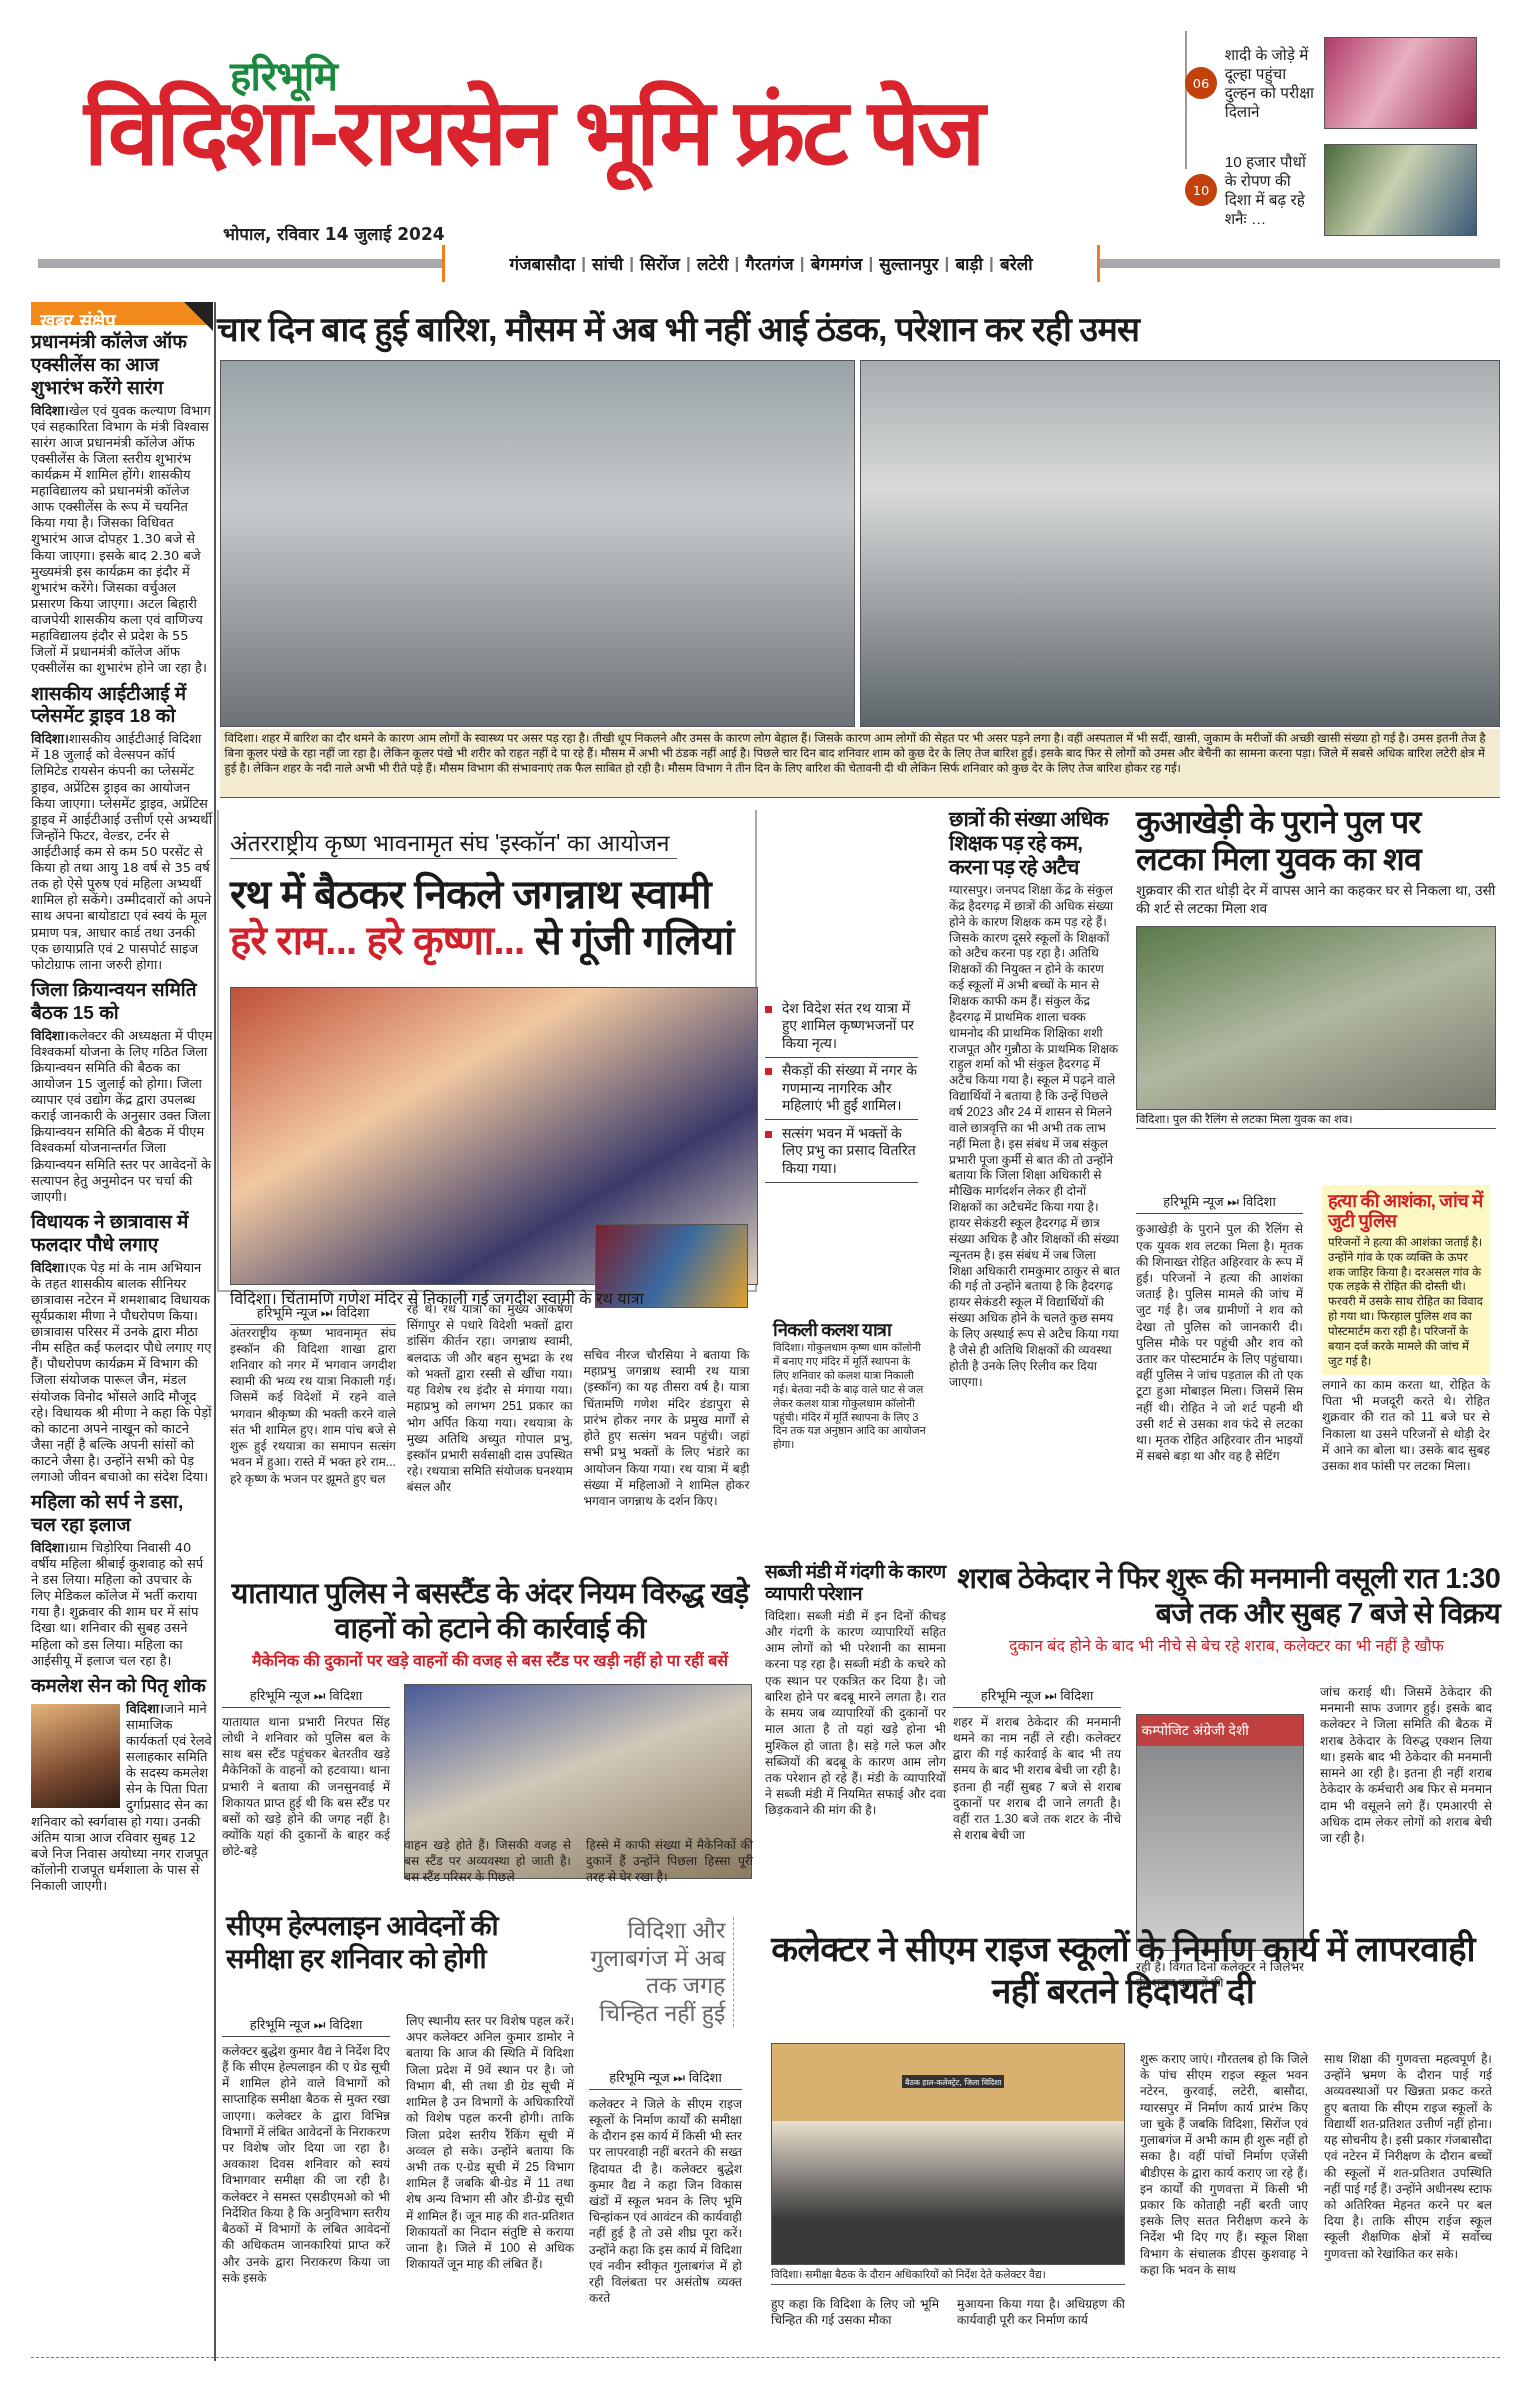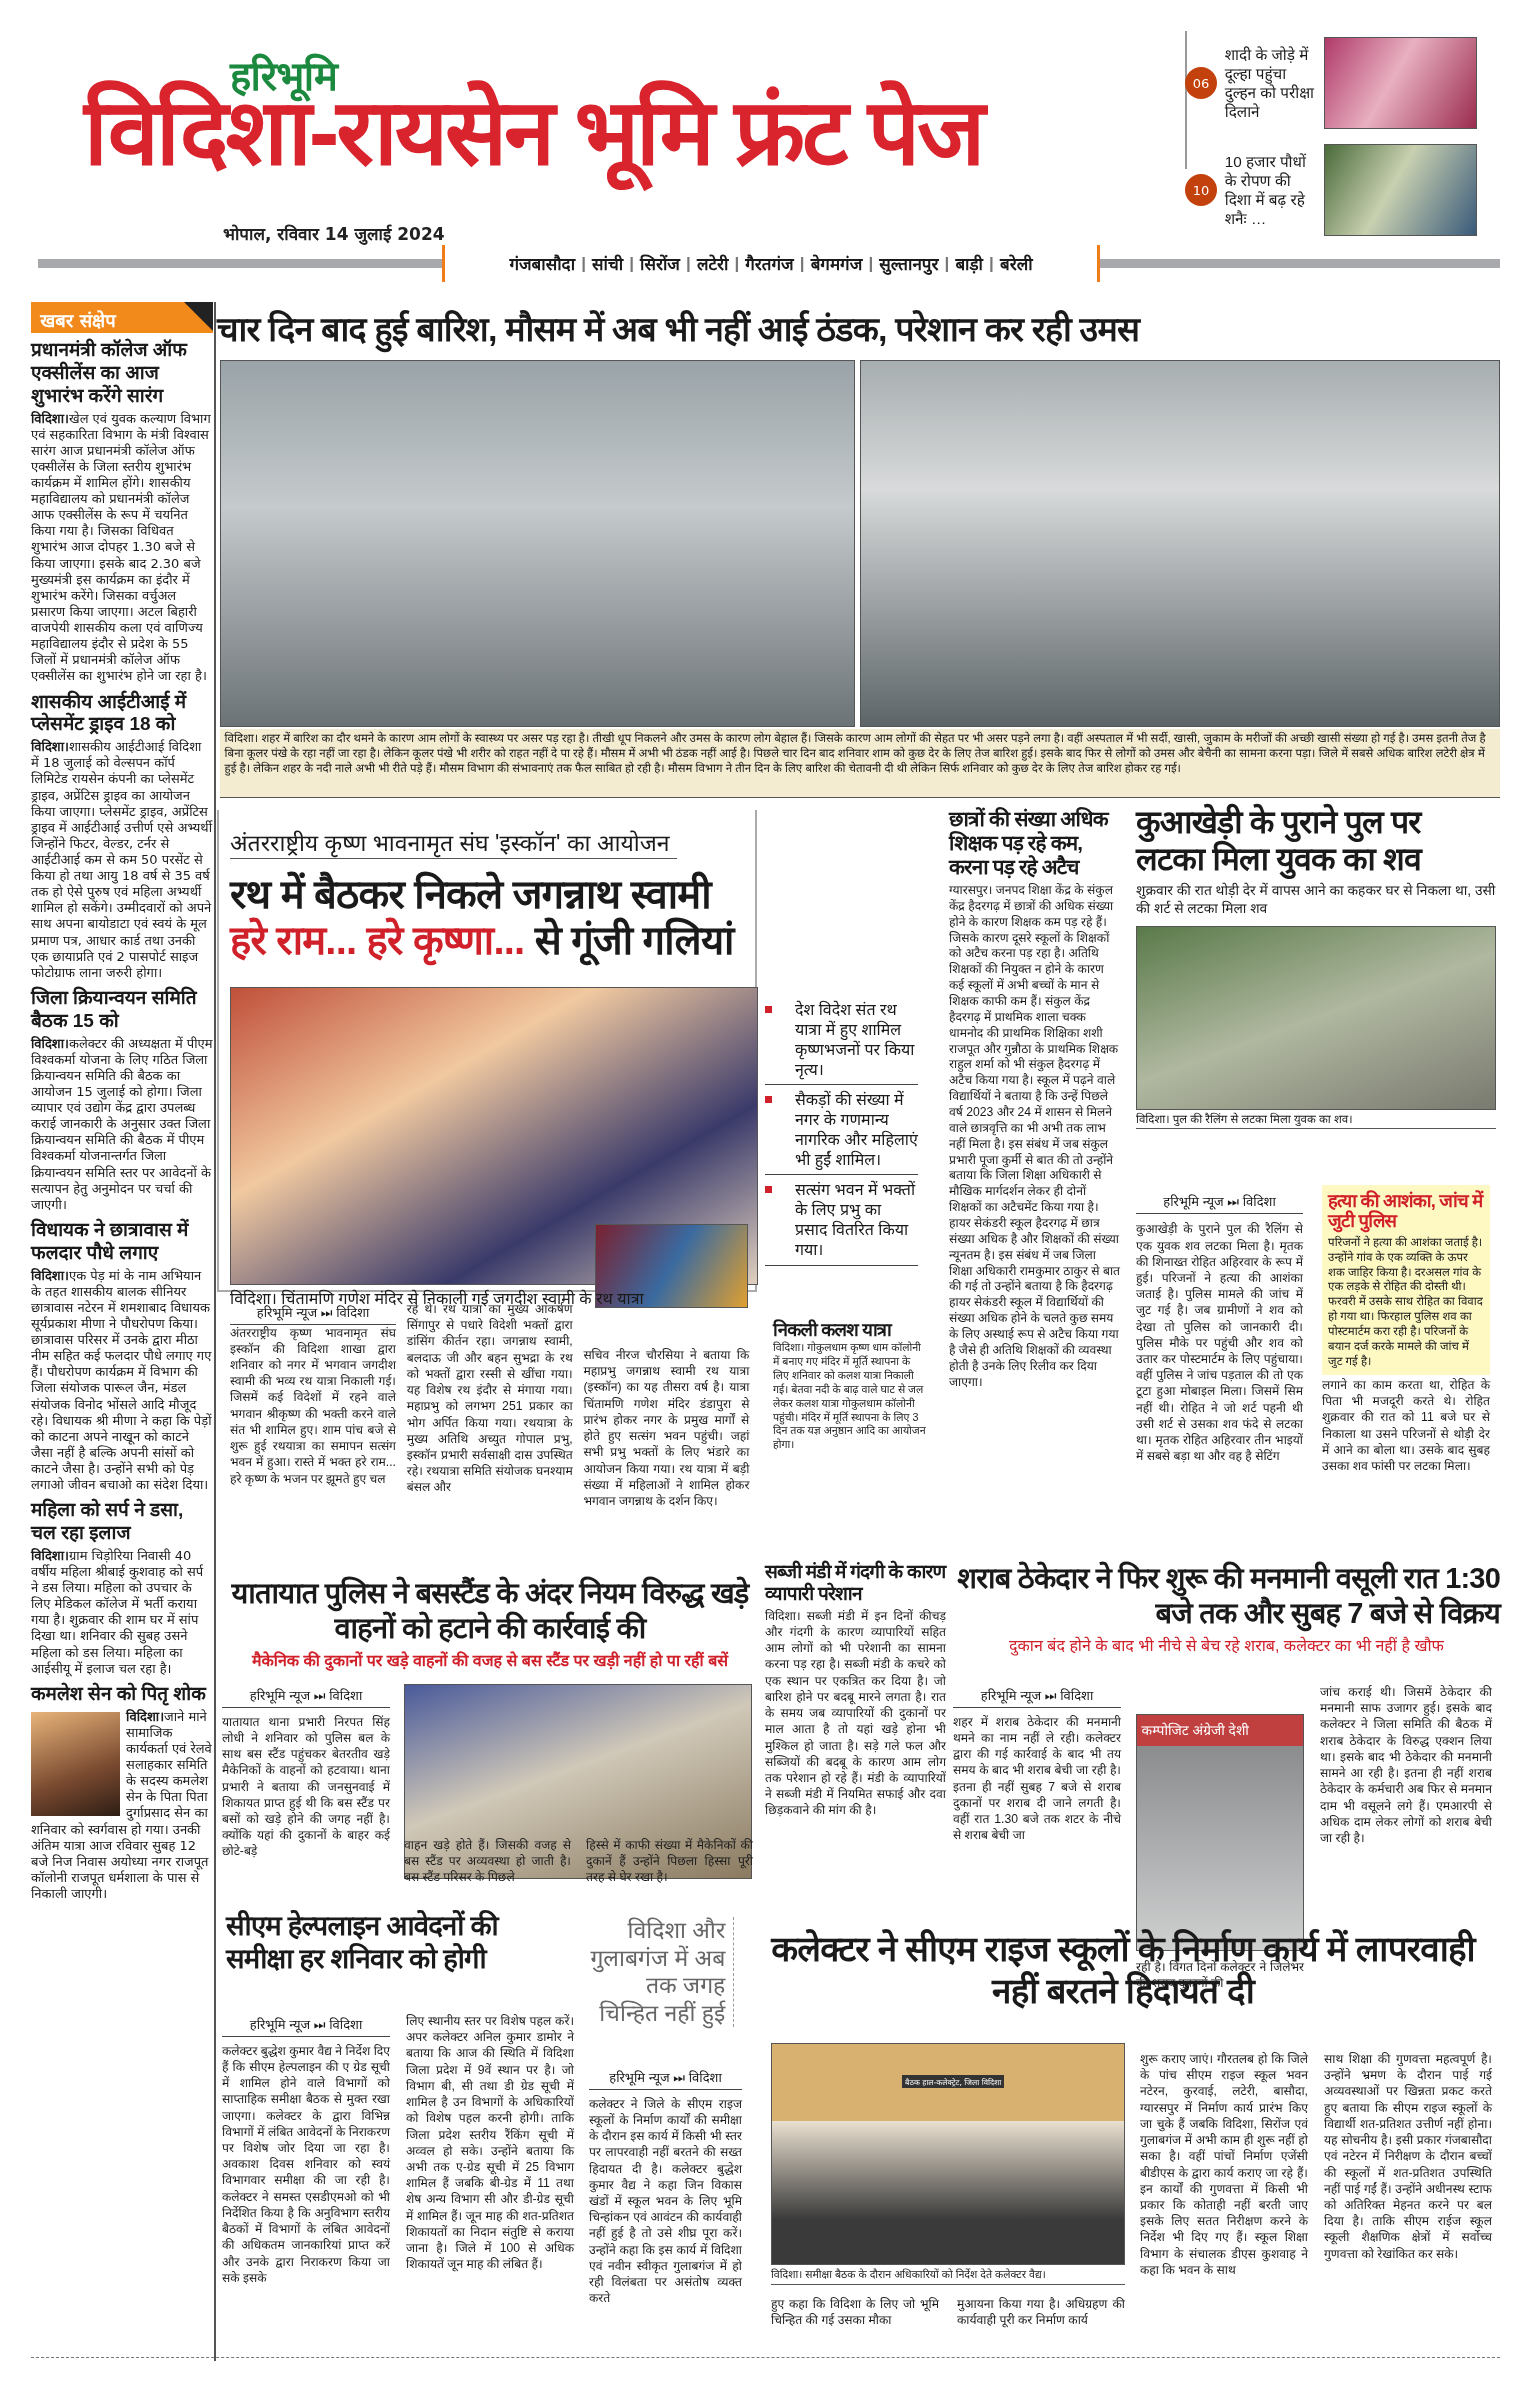--- a/index.html
+++ b/index.html
@@ -10,35 +10,35 @@
 .mast{left:84px;top:77px;font-size:92px;font-weight:bold;color:#d9232d;letter-spacing:-3.1px;line-height:1.2}
 .dateline{left:223px;top:222px;font-size:17px;font-weight:bold;color:#222}
 .strip{left:38px;top:259px;width:1462px;height:9.2px;background:#a7a9ac}
 .cities{left:442px;top:245px;width:658px;height:37px;background:#fff;border-left:3.1px solid #f07d19;border-right:3.1px solid #f07d19;display:flex;align-items:center;justify-content:center;gap:6.1px;font-size:17px;font-weight:bold}
 .cities .sep{color:#777}
 .teaser-box{left:1185px;width:321px;display:flex;gap:7.7px;align-items:center}
 .teaser-num{width:32px;height:32px;border-radius:50%;background:#c2410c;color:#fff;font-size:13px;display:flex;align-items:center;justify-content:center;flex:none}
 .teaser-text{font-size:15.3px;line-height:1.25;width:92px}
 .teaser-img{width:153px;height:184px;flex:none}
 .col-left{left:31px;top:302px;width:182px}
-.khabar{background:#f28a1b;color:#fff;font-size:18.4px;font-weight:bold;padding:4.6px 9.2px;position:relative;height:31px}
+.khabar{background:#f28a1b;color:#fff;font-size:18.4px;font-weight:bold;padding:4.6px 9.2px;position:relative;height:23px}
 .khabar:after{content:"";position:absolute;right:0;top:0;border-top:29px solid #222;border-left:29px solid transparent}
 .brief h3{font-size:19px;font-weight:bold;line-height:1.2;margin:6.1px 0 3.1px}
 .brief p{font-size:13px;line-height:1.24}
 .brief p b{font-weight:bold}
 .lead-head{left:217px;top:305px;width:1286px;font-size:34px;font-weight:bold;letter-spacing:-0.8px}
 .photo{background:linear-gradient(135deg,#8a9198,#c9cdd0 40%,#6e7479);border:0.8px solid #555}
 .caption{background:#f4ecd0;border-bottom:1.5px solid #555;font-size:11.5px;line-height:1.3;padding:2.3px 4.6px}
 .iskcon-box{left:217px;top:810px;width:540px;height:482px;border:2.3px solid #aaa;border-top:none}
 .iskcon-kicker{left:230px;top:826px;font-size:23px;border-bottom:1.5px solid #555;padding-right:7.7px}
 .iskcon-h1{left:230px;top:865px;font-size:40px;font-weight:bold;letter-spacing:-0.8px}
 .iskcon-h2{left:230px;top:911px;font-size:40px;font-weight:bold;letter-spacing:-0.8px}
 .red{color:#d0202a}
 .bullets{left:765px;top:995px;width:153px}
-.bullet{display:flex;gap:23px;font-size:16px;line-height:1.25;border-bottom:0.8px solid #444;padding:4.6px 0}
+.bullet{display:flex;gap:10px;font-size:14px;line-height:1.25;border-bottom:0.8px solid #444;padding:4.6px 0}
 .bullet i{width:6.9px;height:6.9px;background:#d0202a;flex:none;margin-top:6.1px}
 .byline{font-size:13px;border-bottom:1.5px solid #444;padding:2.3px 0;text-align:center}
 .body3{font-size:12.2px;line-height:1.33;text-align:justify}
 .sec-h{font-weight:bold;letter-spacing:-0.8px}
 .sub-red{color:#d0202a;font-weight:bold}
 .info-box{background:#fef9c3;padding:6.1px}
 .dash{height:0;border-top:1.5px dashed #777}
 .portrait{background:linear-gradient(160deg,#e8b47a,#7a4a30 60%,#2d1d14);width:89px;height:104px}
 </style>
 </head>

